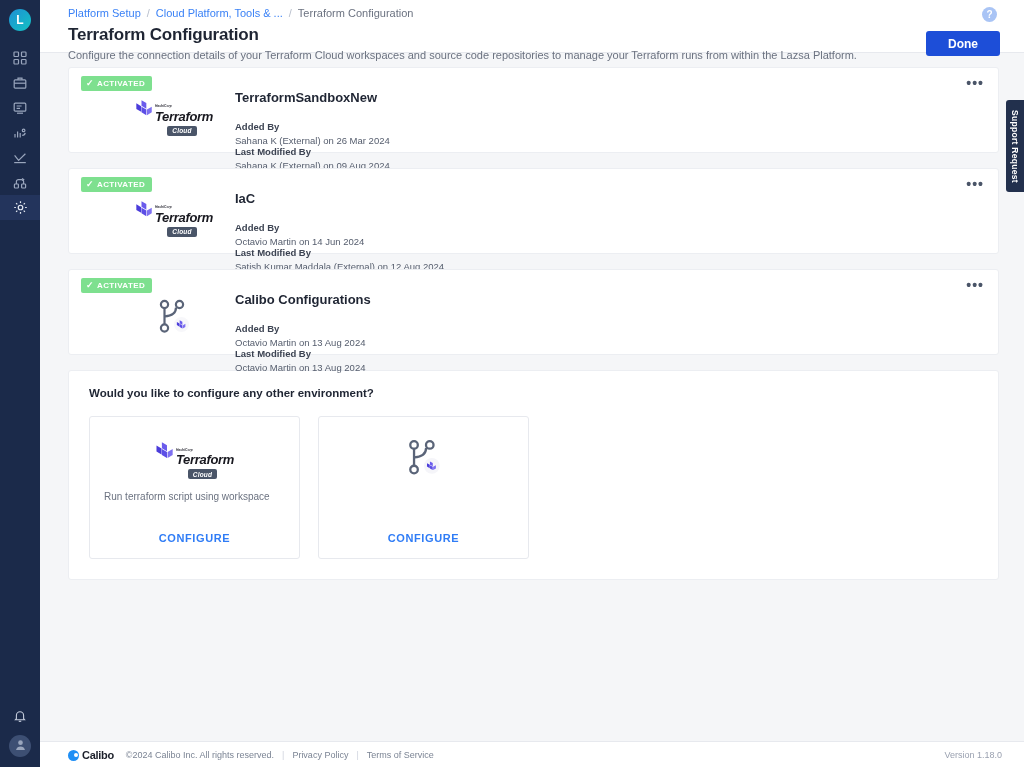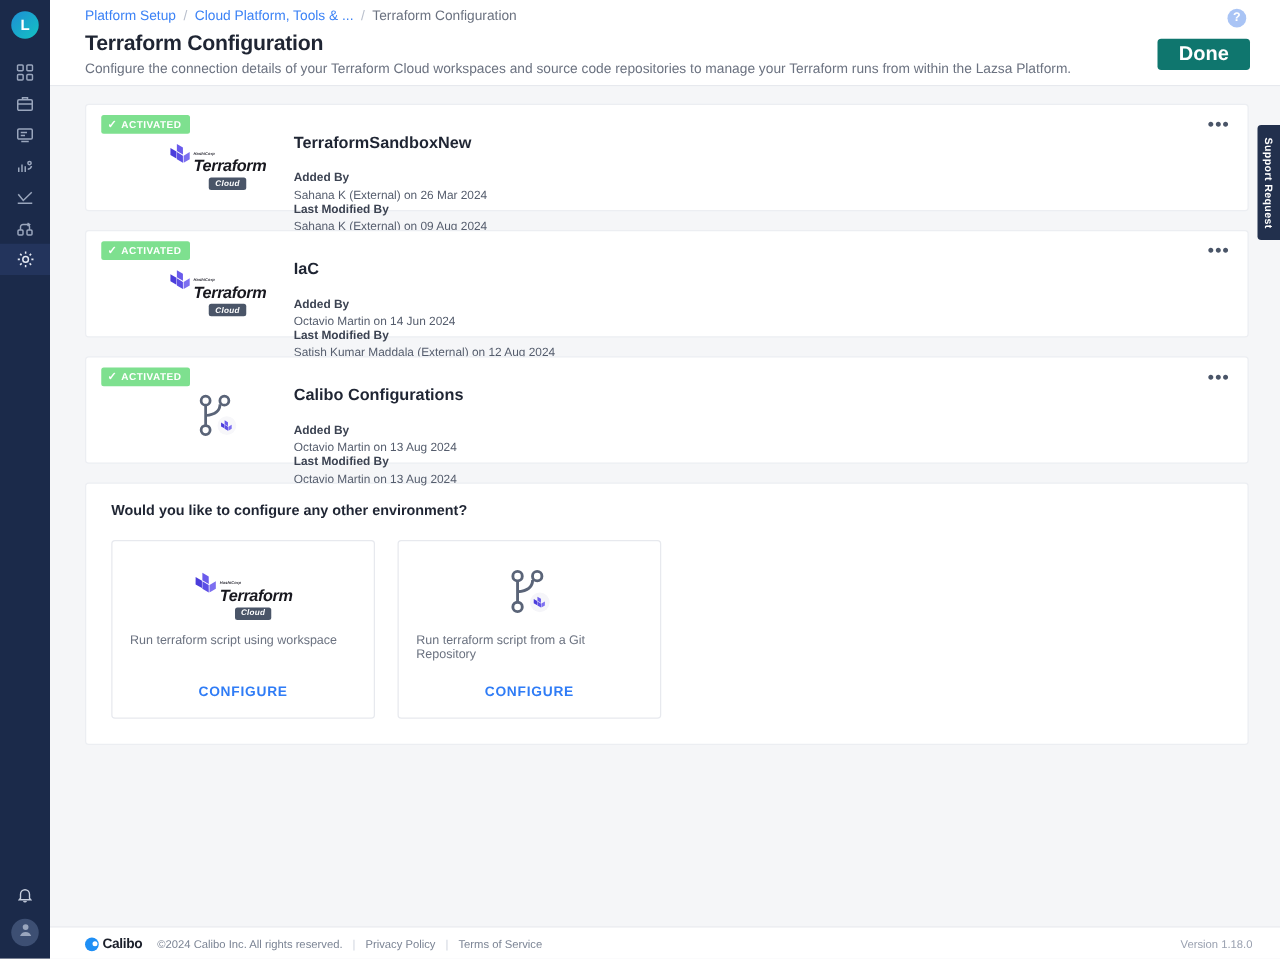--- a/index.html
+++ b/index.html
@@ -46,32 +46,32 @@
     color: #9aa6bd;
   }
 
   
   .main { flex: 1 1 auto; height: 767px; position: relative; background: #f5f6f8; }
 
   
   .header {
     background: #fff; padding: 7px 24px 10px 28px;
     border-bottom: 1px solid #e7e9ee;
-    position: relative; height: 69px;
+    position: relative; height: 53px;
   }
   .breadcrumb { font-size: 11px; color: #8a93a5; display: flex; align-items: center; gap: 6px; }
   .breadcrumb a { color: #3b82f6; text-decoration: none; }
   .breadcrumb .sep { color: #b9bfcc; }
   .breadcrumb .current { color: #6b7280; }
   .page-title { font-size: 17px; font-weight: bold; color: #1f2533; margin-top: 6px; letter-spacing: -0.2px; }
   .page-sub { font-size: 11px; color: #6b7280; margin-top: 4px; }
   .done-btn {
     position: absolute; right: 24px; top: 31px;
-    background: #0f766e; color: #fff; border: none; border-radius: 3px;
-    font-size: 16px; font-weight: bold; padding: 0 14px; height: 25px;
+    background: #1d4ed8; color: #fff; border: none; border-radius: 3px;
+    font-size: 12px; font-weight: bold; padding: 0 14px; height: 25px;
     min-width: 74px; cursor: pointer;
     font-family: "Liberation Sans", sans-serif;
   }
   .help-icon {
     position: absolute; right: 27px; top: 7px;
     width: 15px; height: 15px; border-radius: 50%;
     background: #a9c4f5; color: #fff;
     font-size: 10px; font-weight: bold;
     display: flex; align-items: center; justify-content: center;
     cursor: pointer;
@@ -459,21 +459,20 @@
                   <circle cx="27.5" cy="28.5" r="7.5" fill="#f5f5f9"></circle>
                   <g transform="translate(22.2,23.6) scale(0.46)" fill="#5c4ee5">
                     <path d="M7.6 9.2L13.4 12.6v6.8L7.6 16z"></path>
                     <path d="M14.1 12.6l5.8-3.4v6.8l-5.8 3.4z" fill="#7d6ff0"></path>
                     <path d="M1.4 5.2L7.2 8.6v6.8L1.4 12z" fill="#4b3ddb"></path>
                     <path d="M7.6 1.4l5.8 3.4v6.8L7.6 8.2z" fill="#6a5bec"></path>
                   </g>
                 </svg>
               </span>
             </div>
-            <div class="tile-desc">Run terraform script from a Git Repository</div>
             <div class="tile-cta">CONFIGURE</div>
           </div>
 
         </div>
       </div>
     </div>
 
     <div class="support-tab">
       <span>Support Request</span>
     </div>

